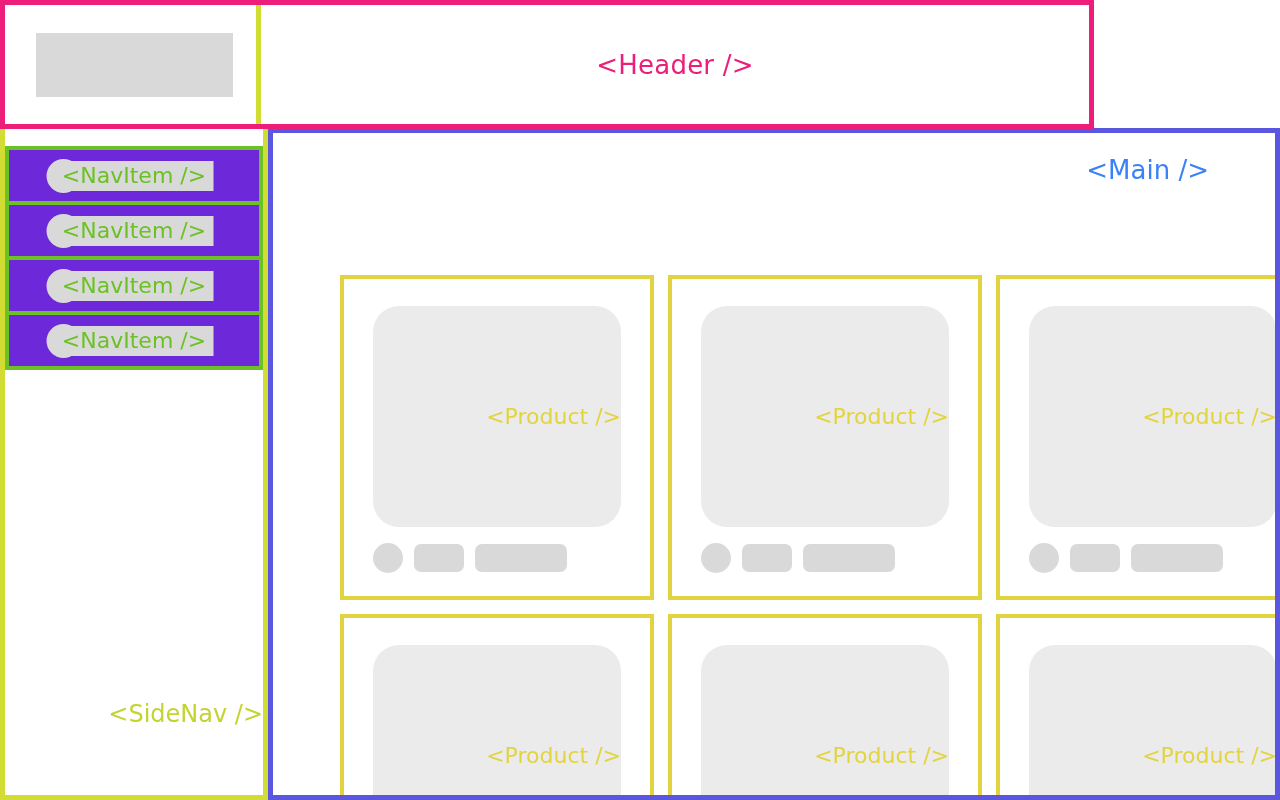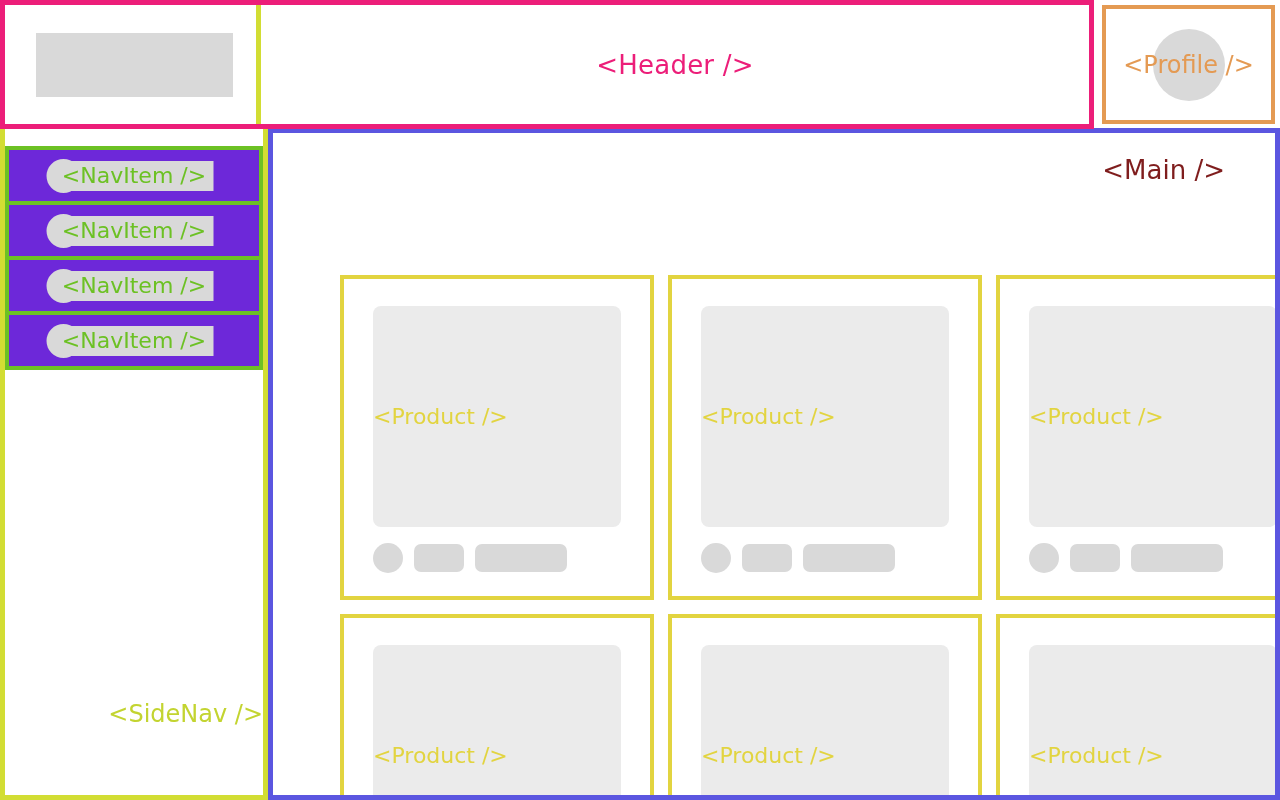--- a/index.html
+++ b/index.html
@@ -187,23 +187,23 @@
     width: 1012px;
     height: 672px;
     background: #ffffff;
     border: 5px solid #5b56e0;
     overflow: hidden;
     z-index: 2;
   }
 
   .main-label {
     position: absolute;
-    right: 50px;
+    right: 66px;
     top: 22px;
-    color: #7f1d1d;
+    color: #3b82f6;
     font-size: 26px;
     white-space: nowrap;
     margin-left: 12px;
   }
 
   .product-grid {
     position: absolute;
     left: 67px;
     top: 142px;
     width: 1000px;
@@ -219,26 +219,26 @@
     background: #ffffff;
     display: flex;
     flex-direction: column;
     align-items: center;
     flex: 0 0 auto;
   }
 
   .product-image {
     width: 248px;
     height: 221px;
-    border-radius: 8px;
+    border-radius: 26px;
     background: #ebebeb;
     margin-top: 27px;
     display: flex;
     align-items: center;
-    justify-content: flex-start;
+    justify-content: flex-end;
   }
 
   .product-label {
     color: #e2d440;
     font-size: 22px;
     white-space: nowrap;
   }
 
   .product-meta {
     width: 248px;
@@ -282,24 +282,20 @@
     <div class="header-logo-cell">
       <div class="logo-placeholder"></div>
     </div>
 
     <div class="header-label-cell">
       <span class="header-label">&lt;Header /&gt;</span>
     </div>
 
   </div>
 
-  <div class="profile">
-    <div class="profile-avatar"></div>
-    <span class="profile-label">&lt;Profile /&gt;</span>
-  </div>
 
   <div class="sidenav">
 
     <div class="nav-list">
 
       <div class="nav-item">
         <div class="nav-item-shapes">
           <div class="nav-dot"></div>
           <div class="nav-bar"></div>
         </div>

